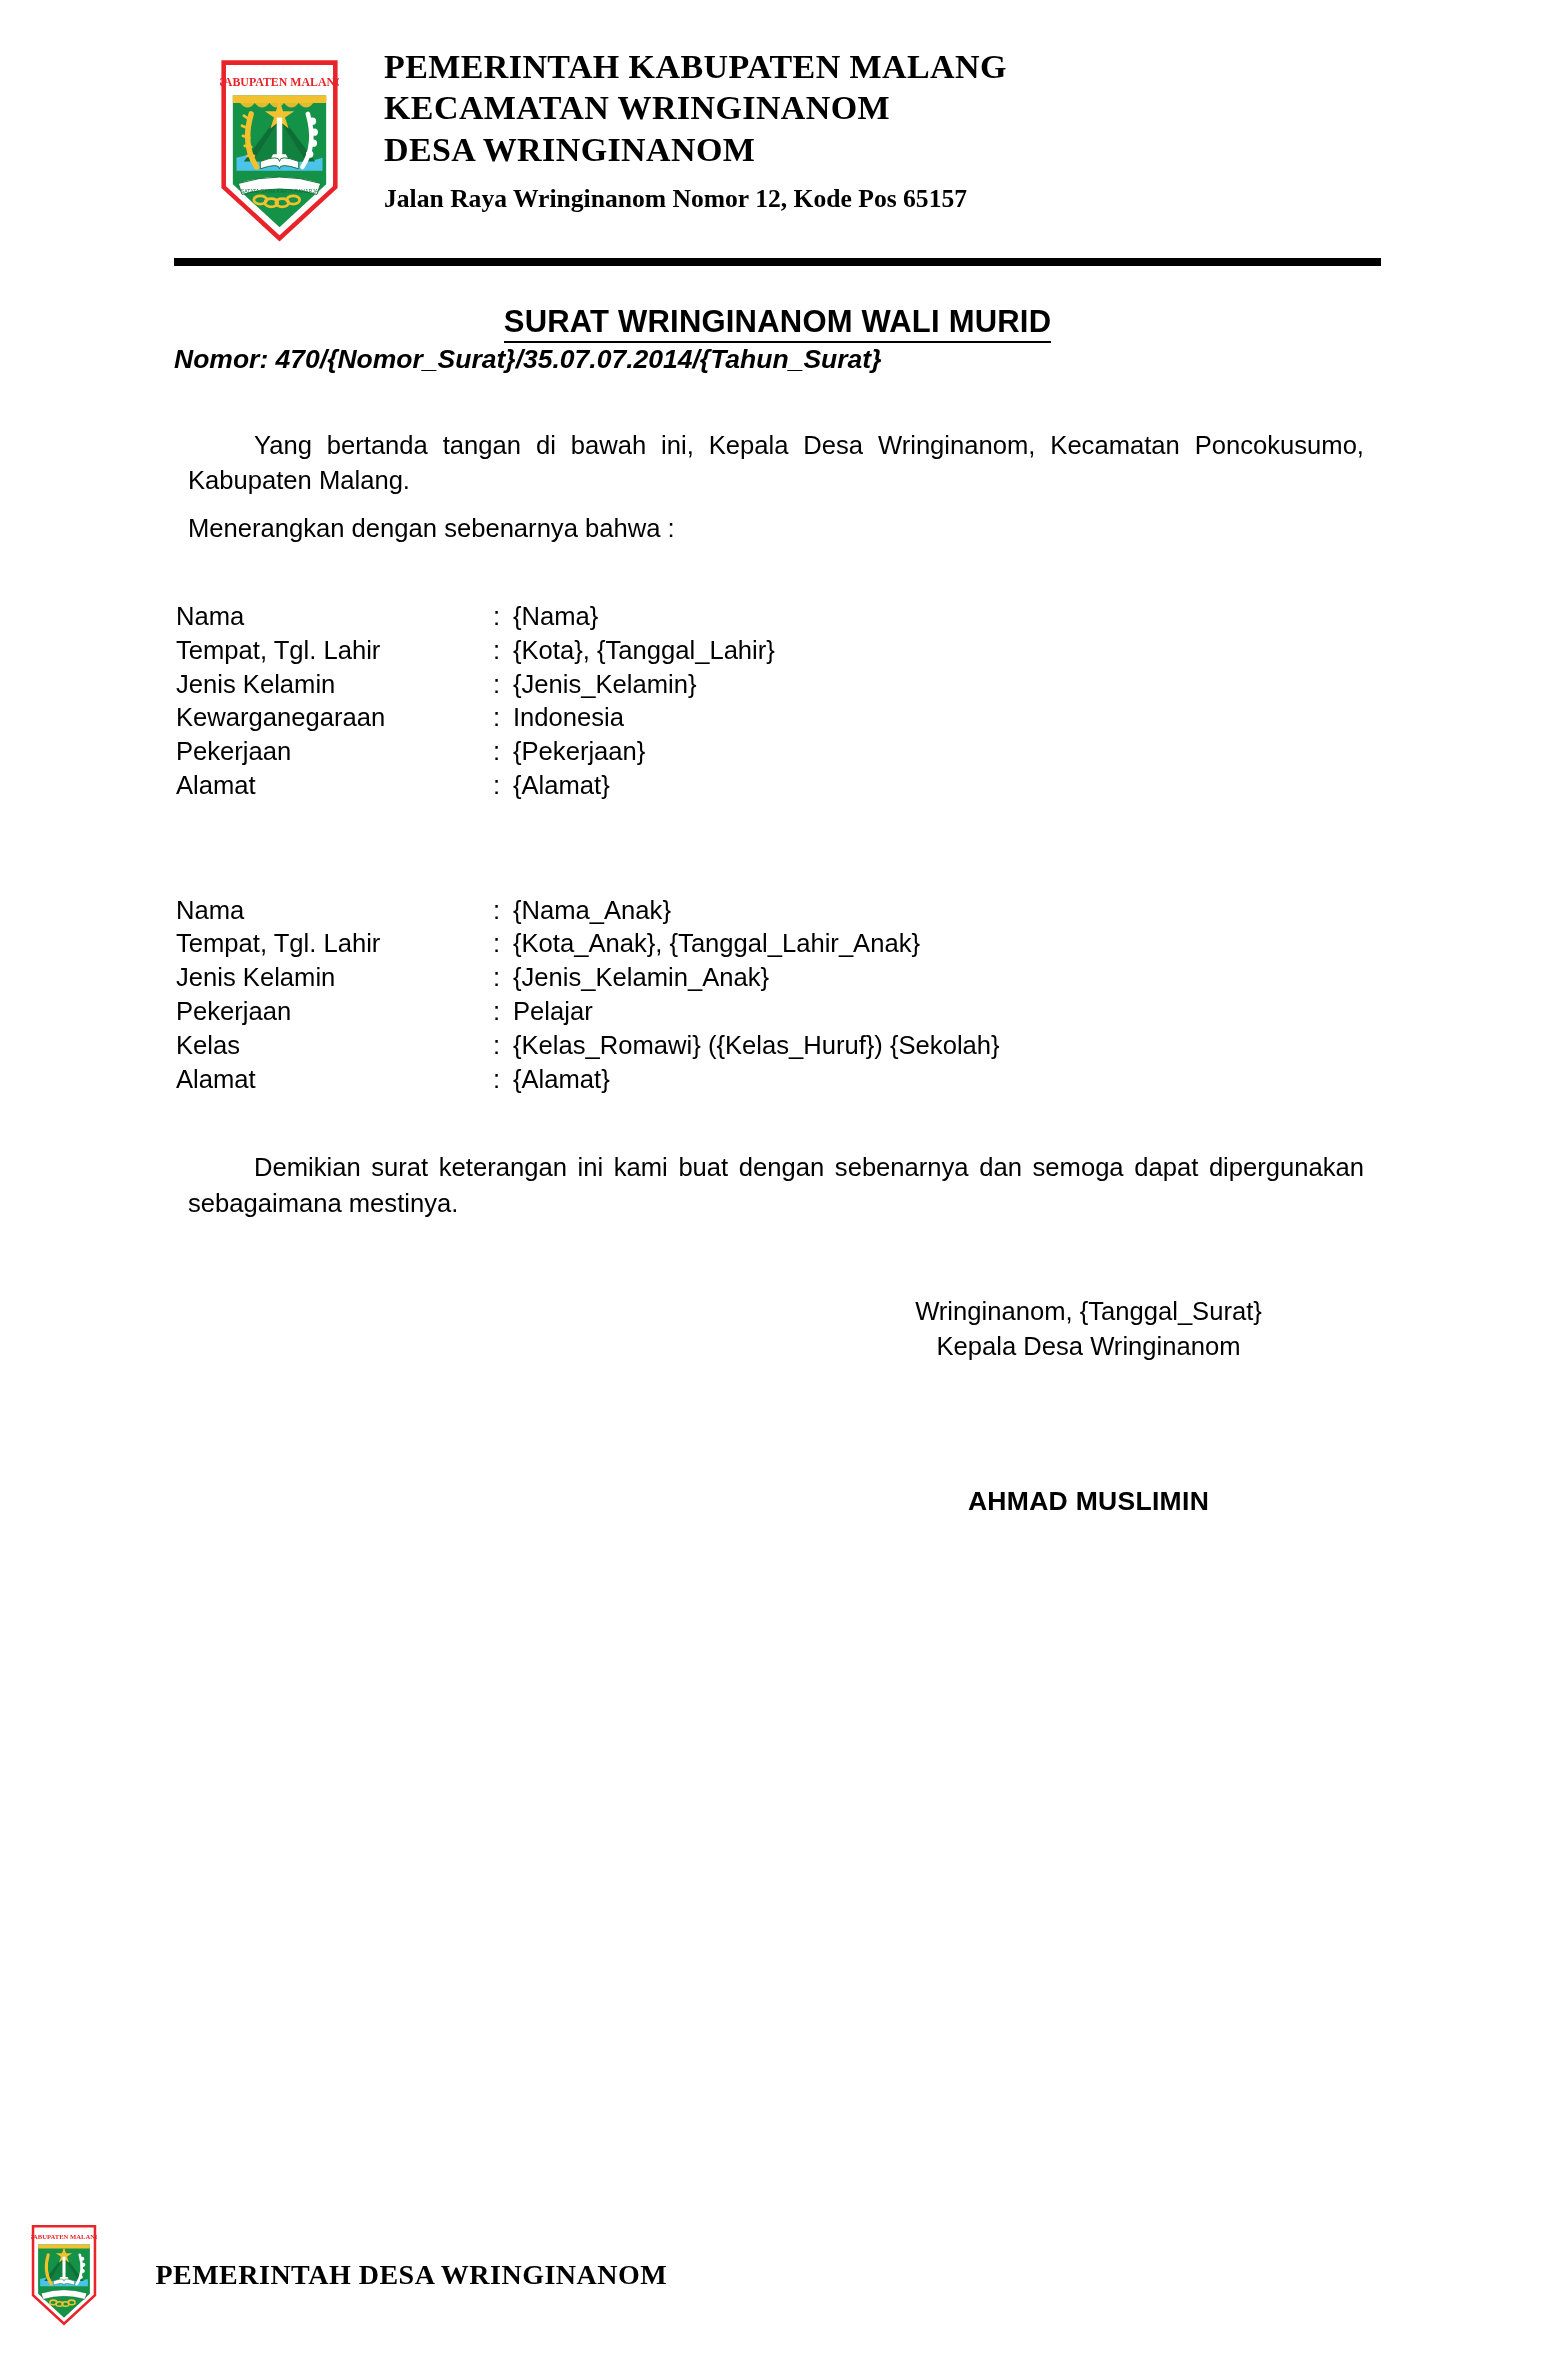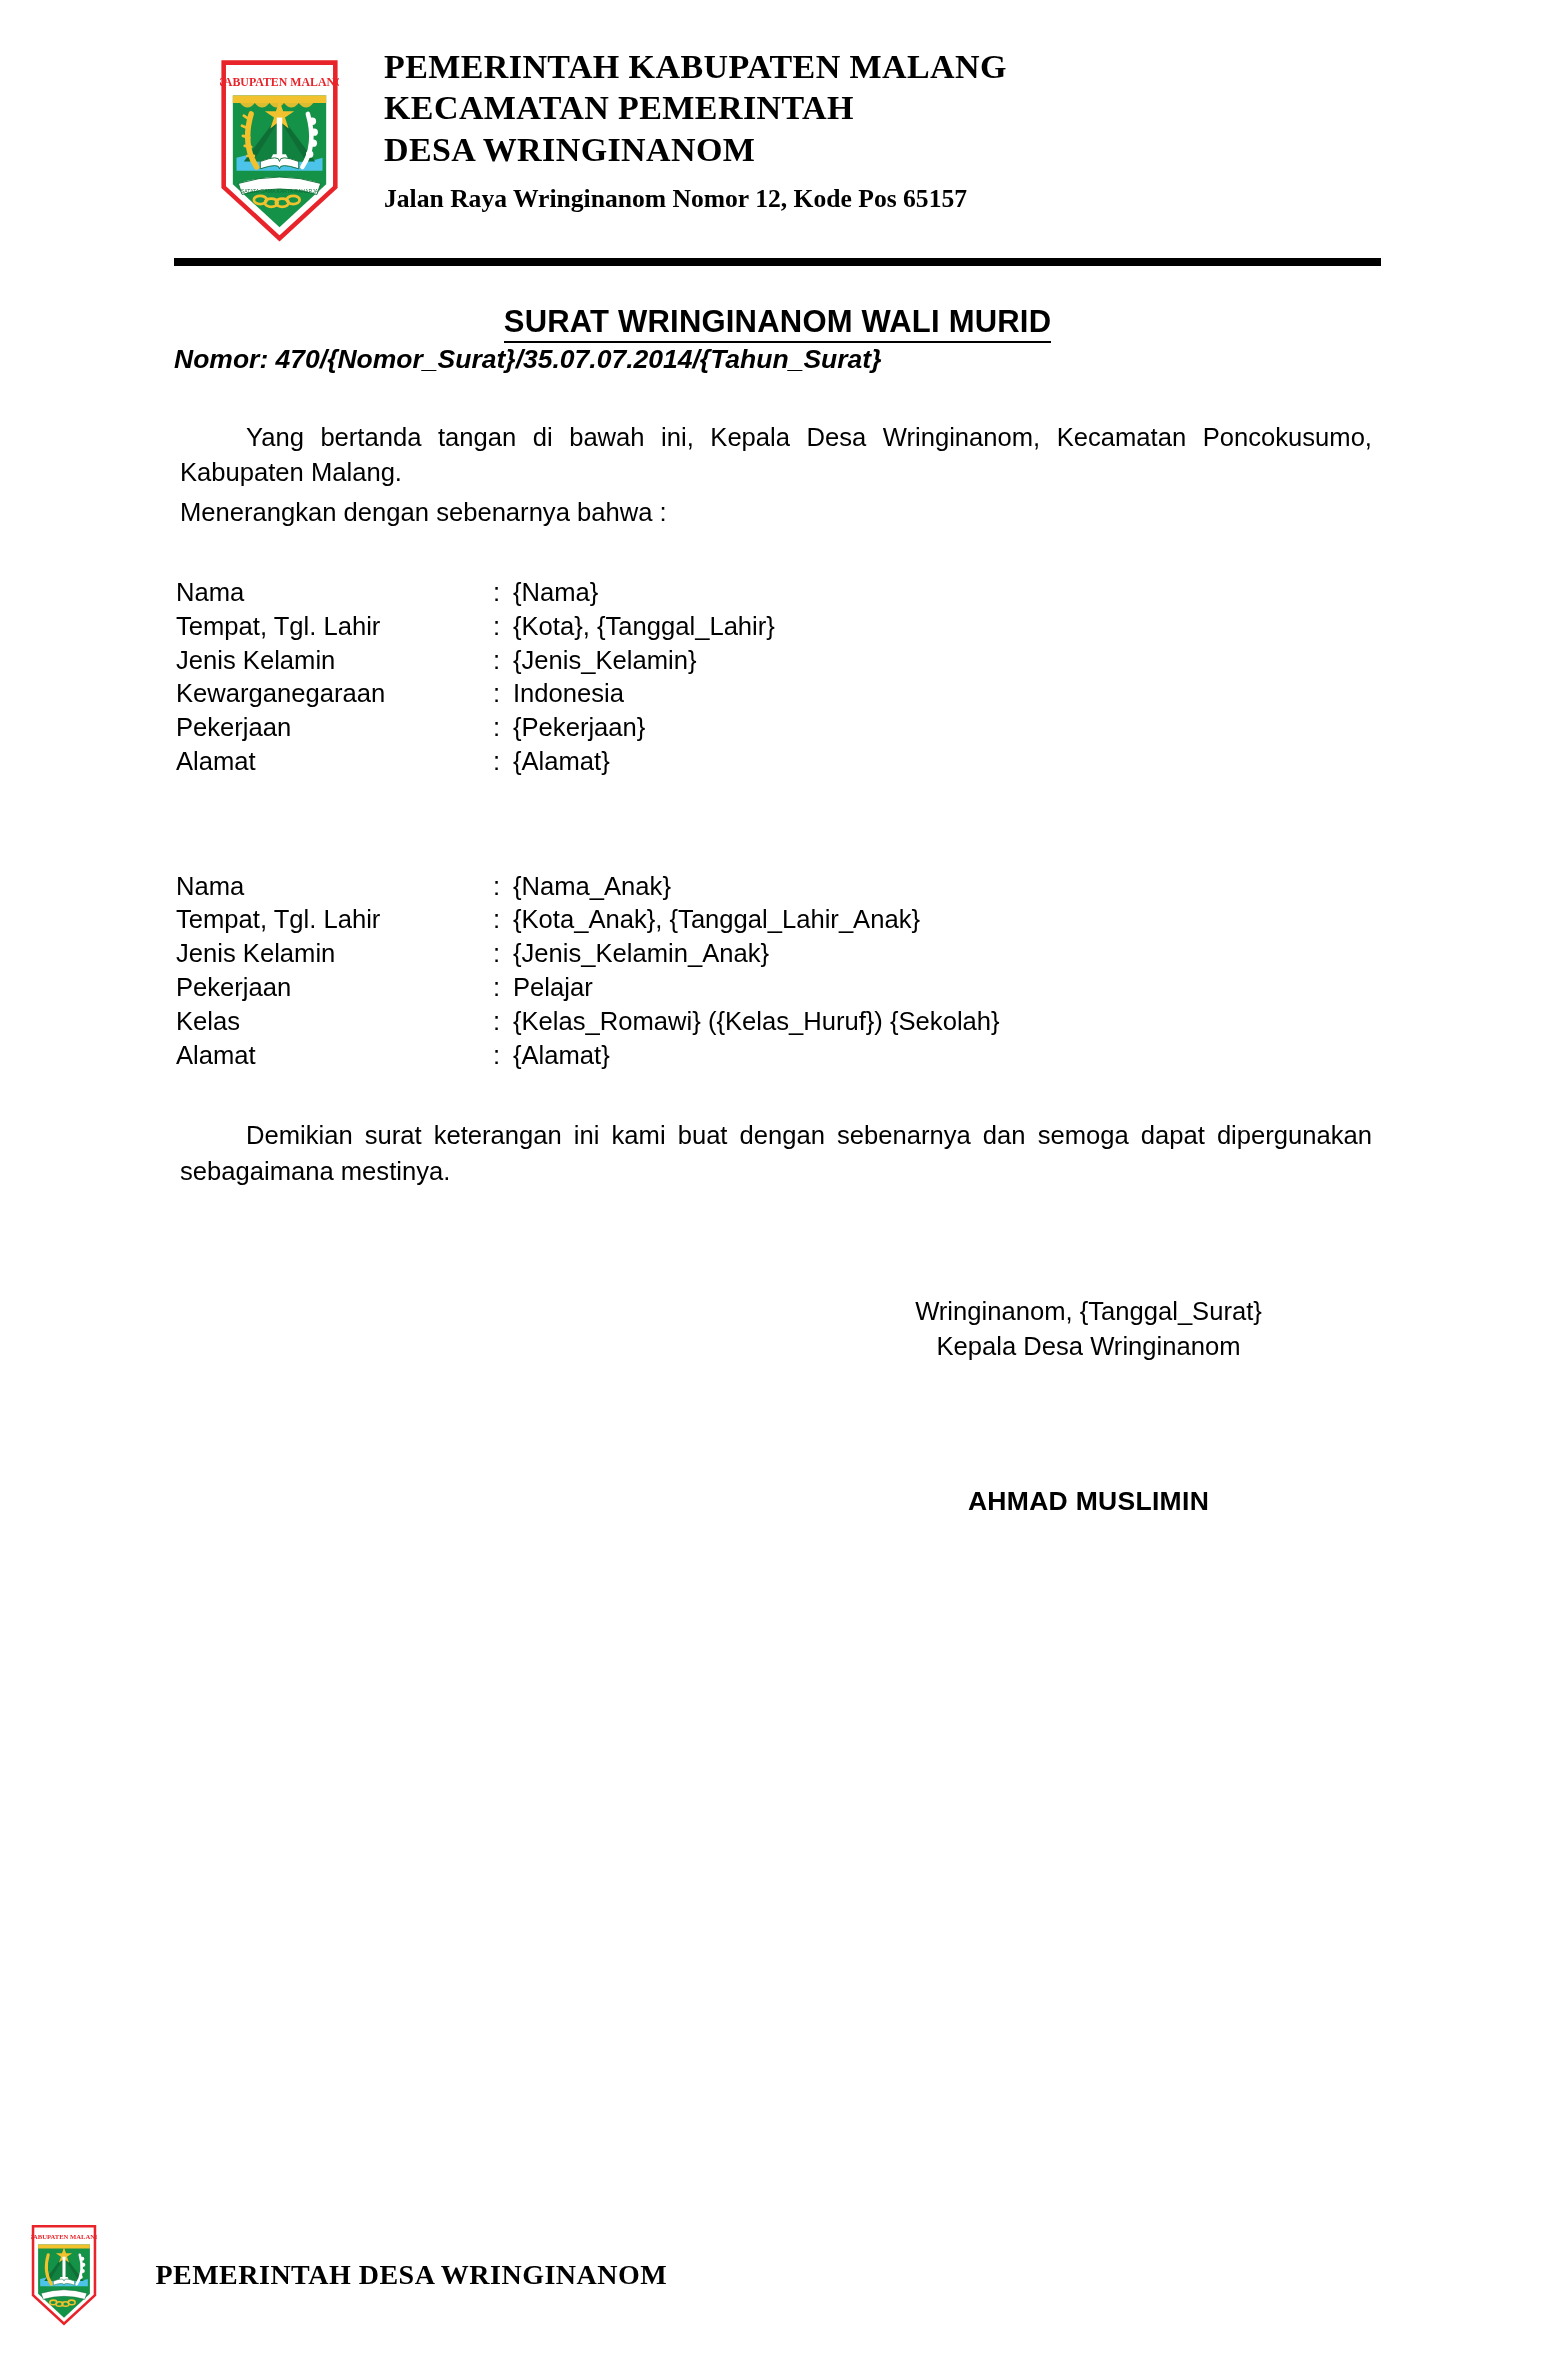--- a/index.html
+++ b/index.html
@@ -101,21 +101,21 @@
   }
 
   
   .body-block {
     position: absolute;
     left: 176px;
     top: 416px;
     width: 1200px;
   }
   p.para {
-    margin: 4px;
+    margin: 12px;
     font-size: 25.6px;
     line-height: 1.38;
     text-align: justify;
     text-justify: inter-word;
   }
   p.para.indent { text-indent: 66px; }
   p.para.plain { text-align: left; }
   .spacer-md { height: 42px; }
   .spacer-lg { height: 49px; }
 
@@ -227,21 +227,21 @@
           <ellipse cx="44" cy="154" rx="7" ry="4.5"></ellipse>
           <ellipse cx="56" cy="157" rx="7" ry="4.5"></ellipse>
           <ellipse cx="68" cy="157" rx="7" ry="4.5"></ellipse>
           <ellipse cx="80" cy="154" rx="7" ry="4.5"></ellipse>
         </g>
       </svg>
     </div>
 
     <div class="head-text">
       <div class="head-line1">PEMERINTAH KABUPATEN MALANG</div>
-      <div class="head-line2">KECAMATAN PEMERINTAH</div>
+      <div class="head-line2">KECAMATAN WRINGINANOM</div>
       <div class="head-line3">DESA WRINGINANOM</div>
       <div class="head-line4">Jalan Raya Wringinanom Nomor 12, Kode Pos 65157</div>
     </div>
   </div>
 
   <div class="head-rule"></div>
 
   <div class="doc-title">
     <span>SURAT WRINGINANOM WALI MURID</span>
   </div>

